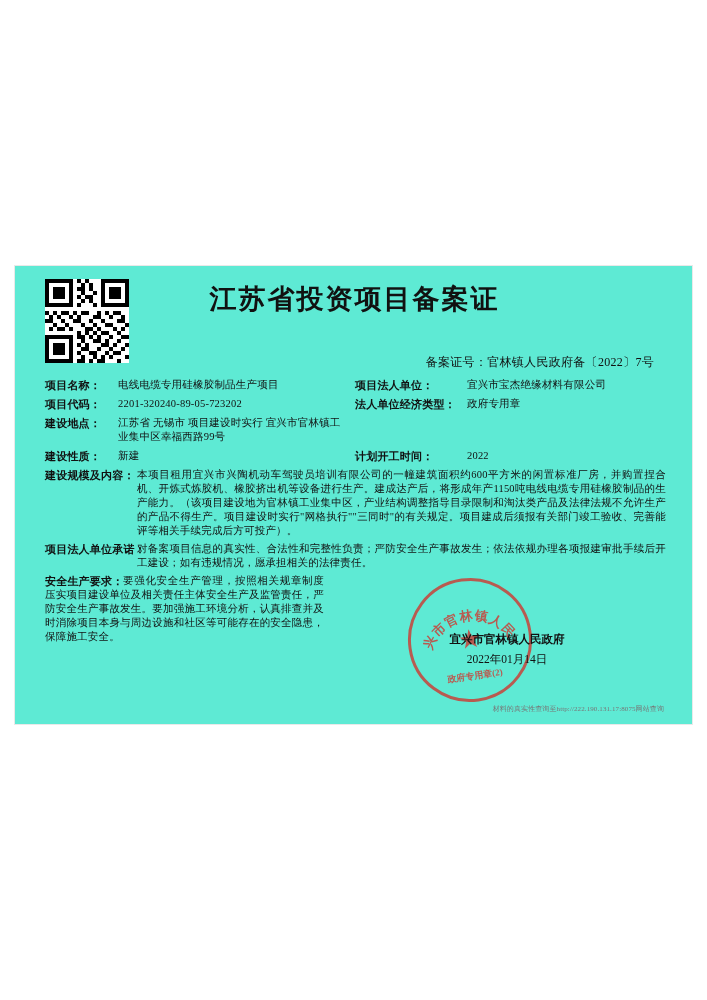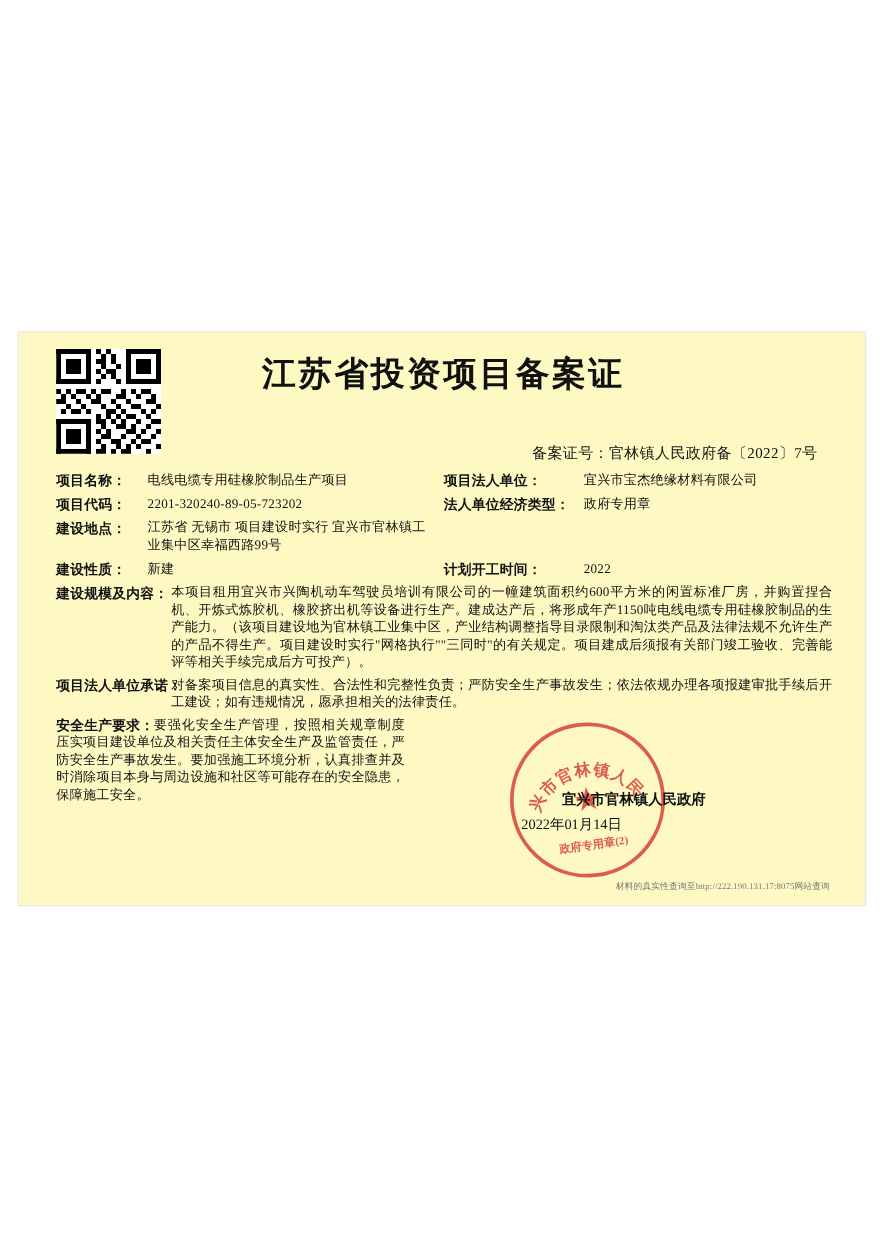--- a/index.html
+++ b/index.html
@@ -23,21 +23,21 @@
     height: 1000px;
   }
 
   
   .cert {
     position: absolute;
     left: 14px;
     top: 265px;
     width: 679px;
     height: 460px;
-    background: #fef9c3;
+    background: #5eead4;
     border: 1px solid #e9e9e9;
     box-sizing: border-box;
   }
 
   
   .qr {
     position: absolute;
     left: 30px;
     top: 13px;
     width: 84px;
@@ -200,21 +200,21 @@
     text-align: center;
     font-size: 11.5px;
     color: #111;
     font-weight: bold;
   }
   .issuedate {
     position: absolute;
     left: 402px;
     top: 386px;
     width: 180px;
-    text-align: left;
+    text-align: center;
     font-size: 11.5px;
     color: #111;
   }
 
   .footnote {
     position: absolute;
     right: 28px;
     bottom: 10px;
     font-size: 7px;
     color: #777;

